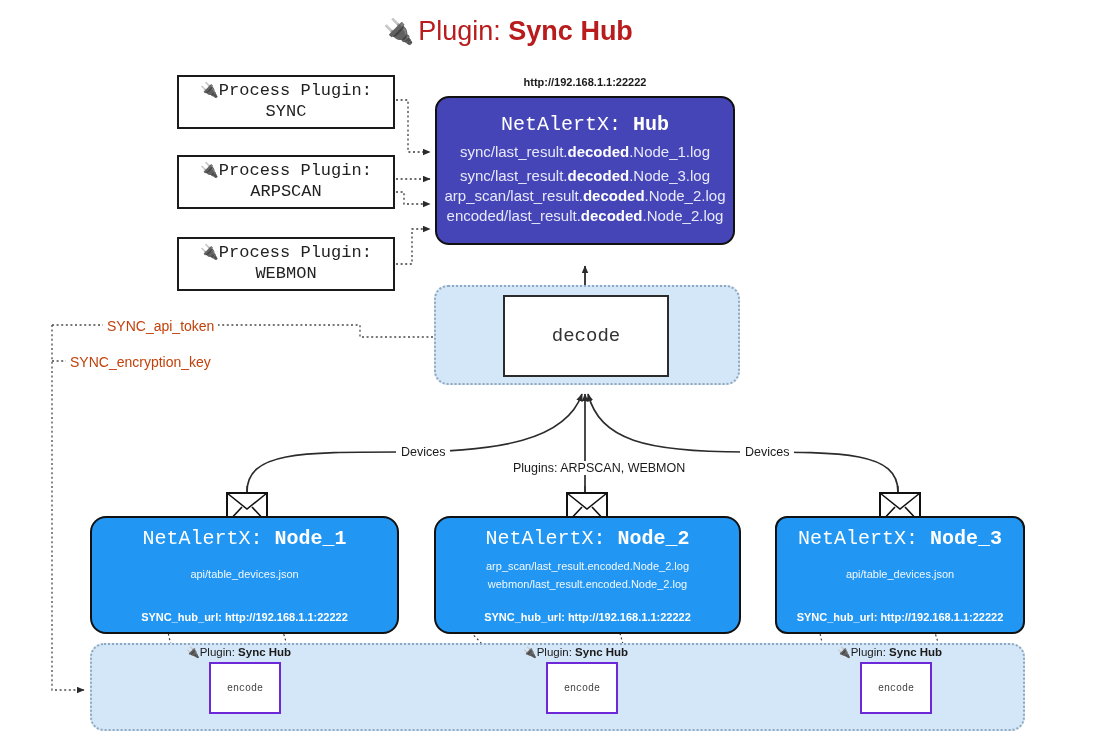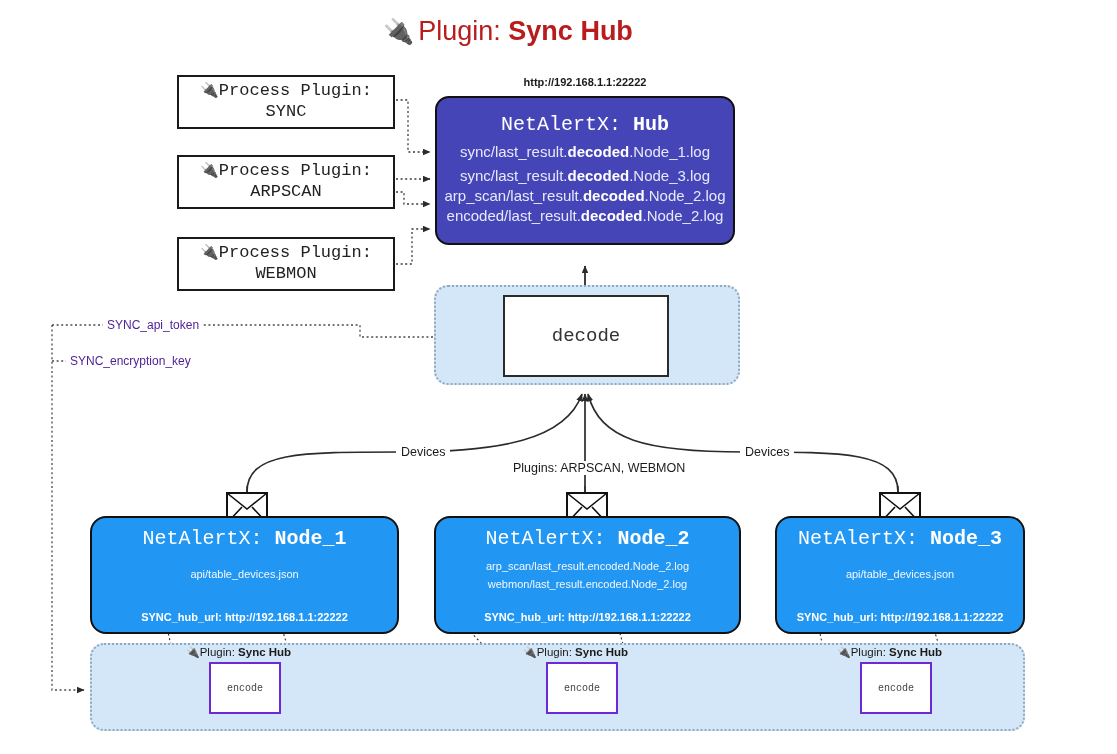--- a/index.html
+++ b/index.html
@@ -115,22 +115,22 @@
     border: 2px solid #2b2b2b;
     box-sizing: border-box;
     display: flex; align-items: center; justify-content: center;
     font-family: "Liberation Mono", monospace;
     font-size: 19px;
     color: #333333;
   }
 
   
   .key-label {
-    font-size: 12px;
-    color: #4c1d95;
+    font-size: 14px;
+    color: #c2410c;
     background: #ffffff;
     padding: 0 4px;
     white-space: nowrap;
   }
   #k-api { left: 103px; top: 318px; }
   #k-enc { left: 66px; top: 354px; }
 
   
   .edge-label {
     font-size: 12.5px;
@@ -147,21 +147,21 @@
   .node {
     height: 118px;
     background: #2196f3;
     border: 2.5px solid #111111;
     border-radius: 16px;
     box-sizing: border-box;
     color: #ffffff;
   }
   #node1 { left: 90px;  top: 516px; width: 309px; }
   #node2 { left: 434px; top: 516px; width: 307px; }
-  #node3 { left: 775px; top: 516px; width: 250px; }
+  #node3 { left: 775px; top: 516px; width: 250px; border-radius: 12px; }
   .node-title {
     margin-top: 9px;
     text-align: center;
     font-family: "Liberation Mono", monospace;
     font-size: 20px;
     white-space: nowrap;
   }
   .node-title .b { font-weight: 700; }
   .node-line {
     margin-top: 10px;

